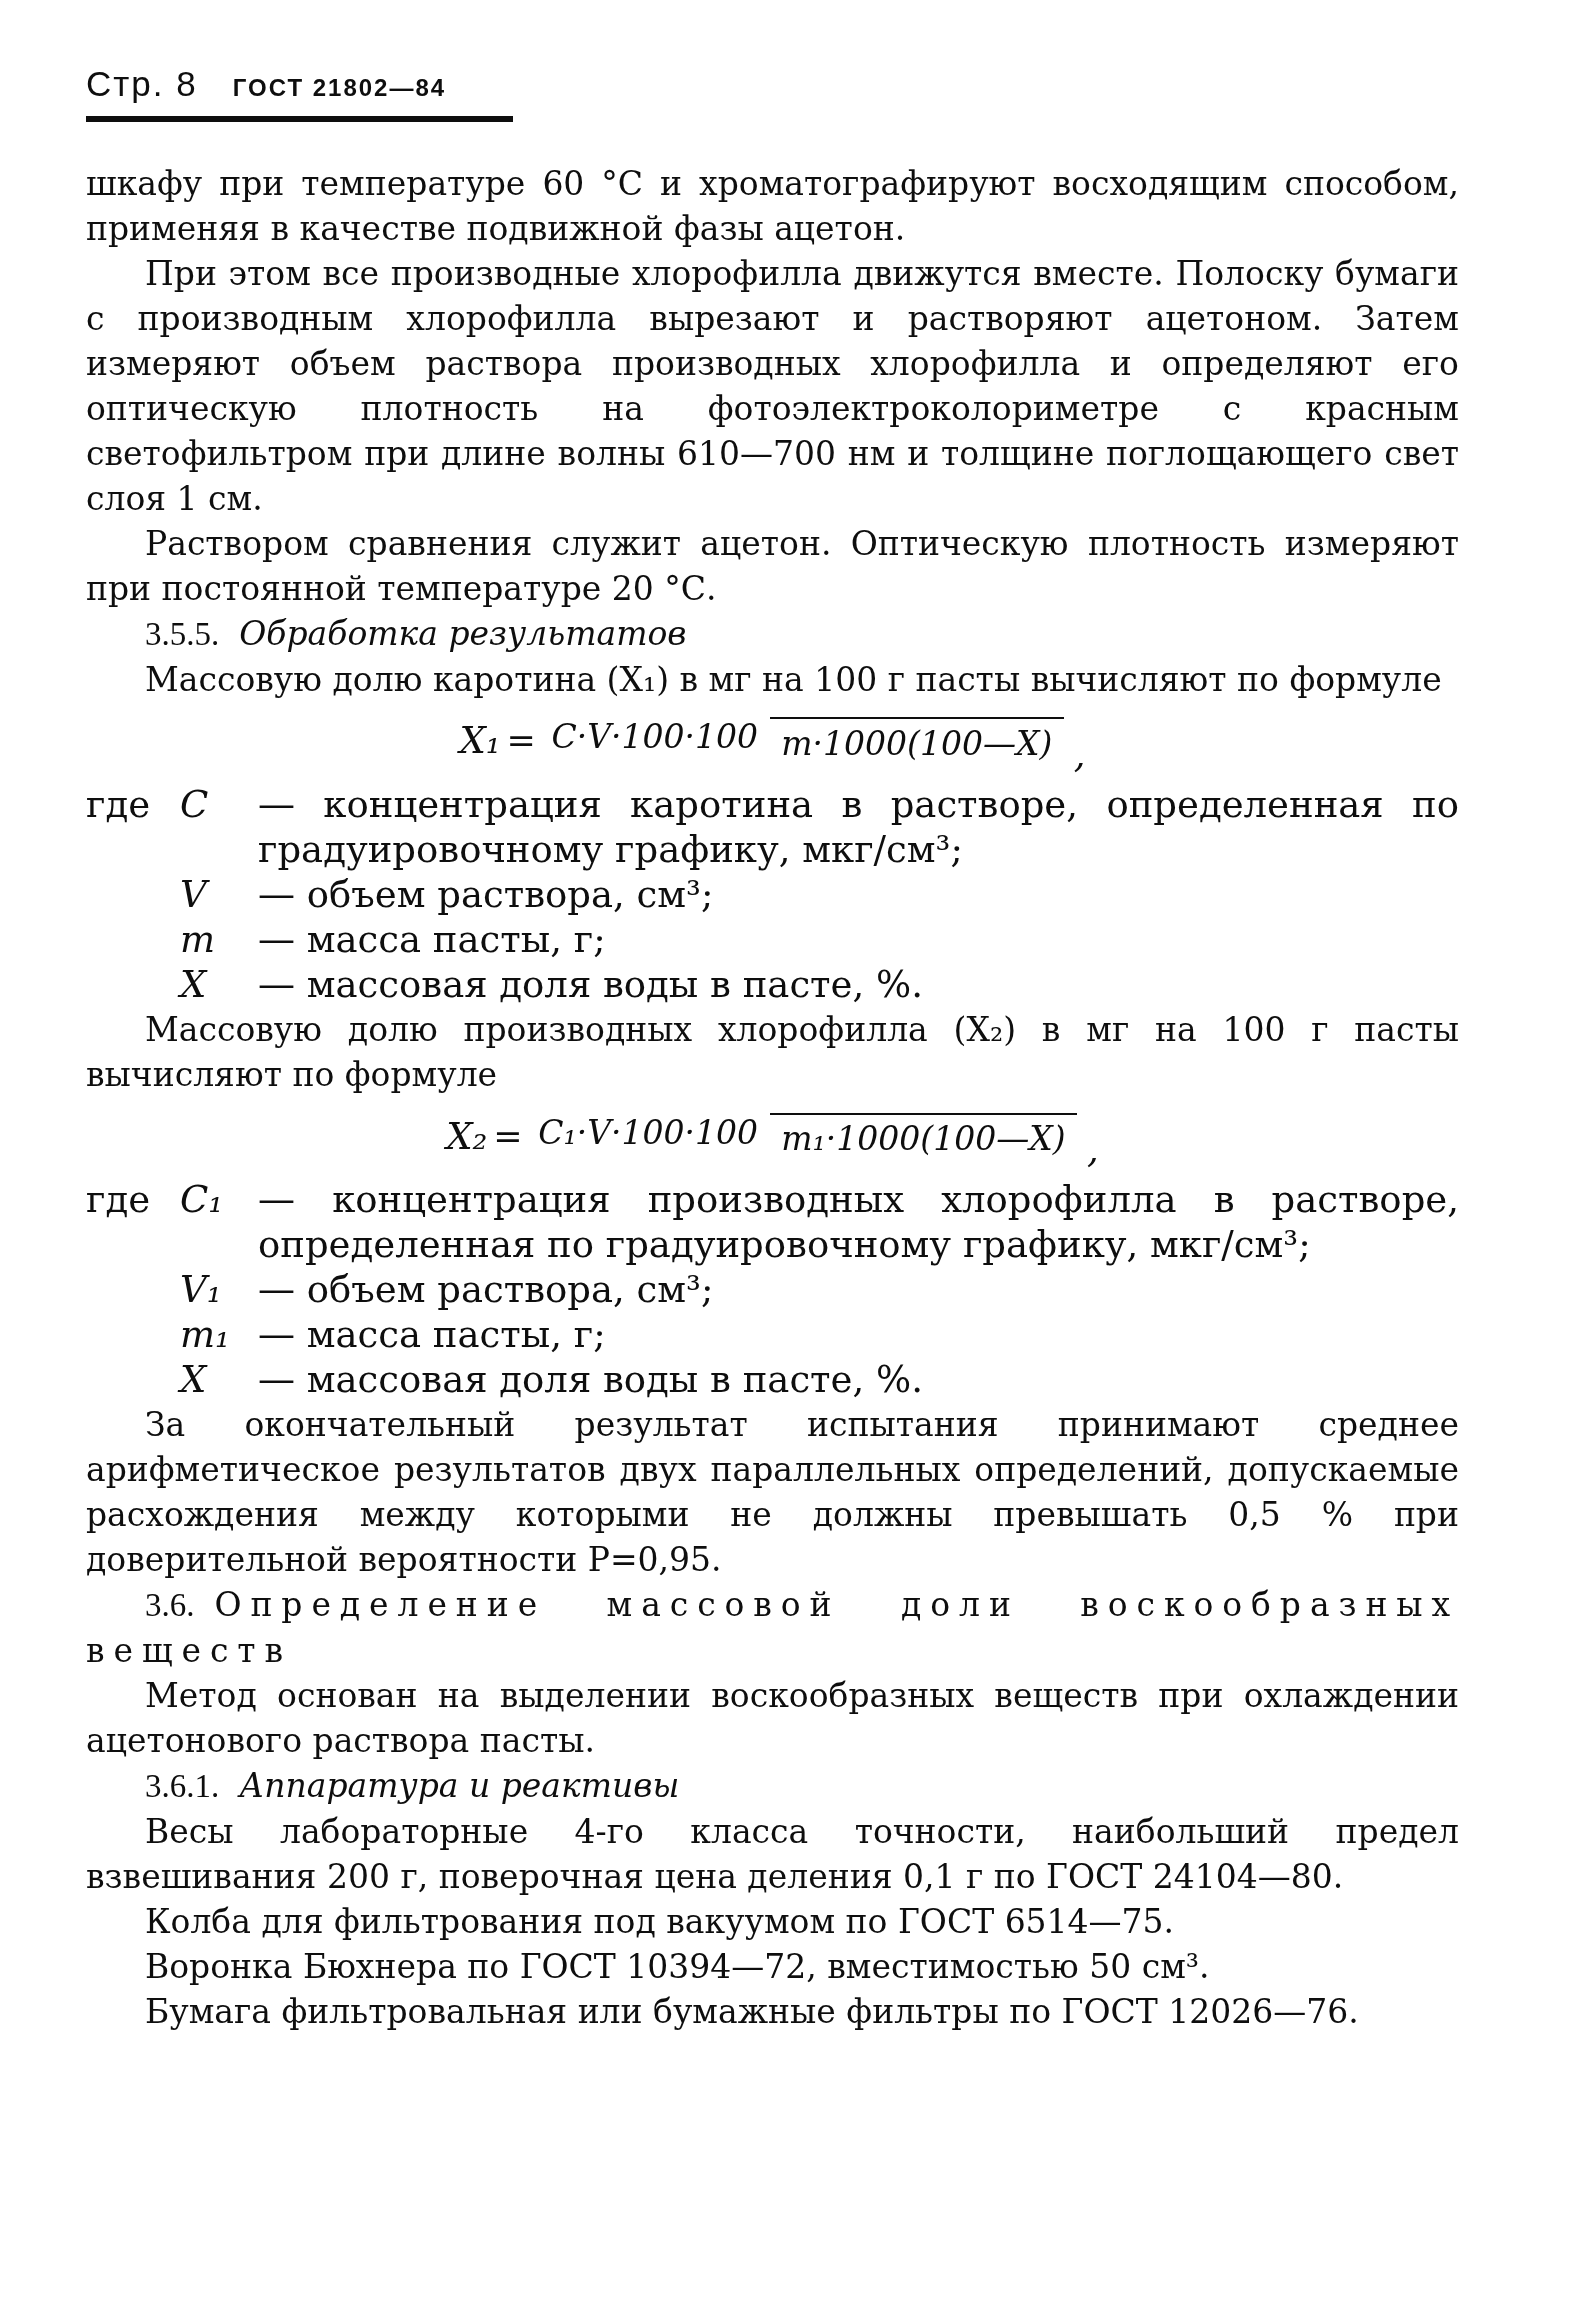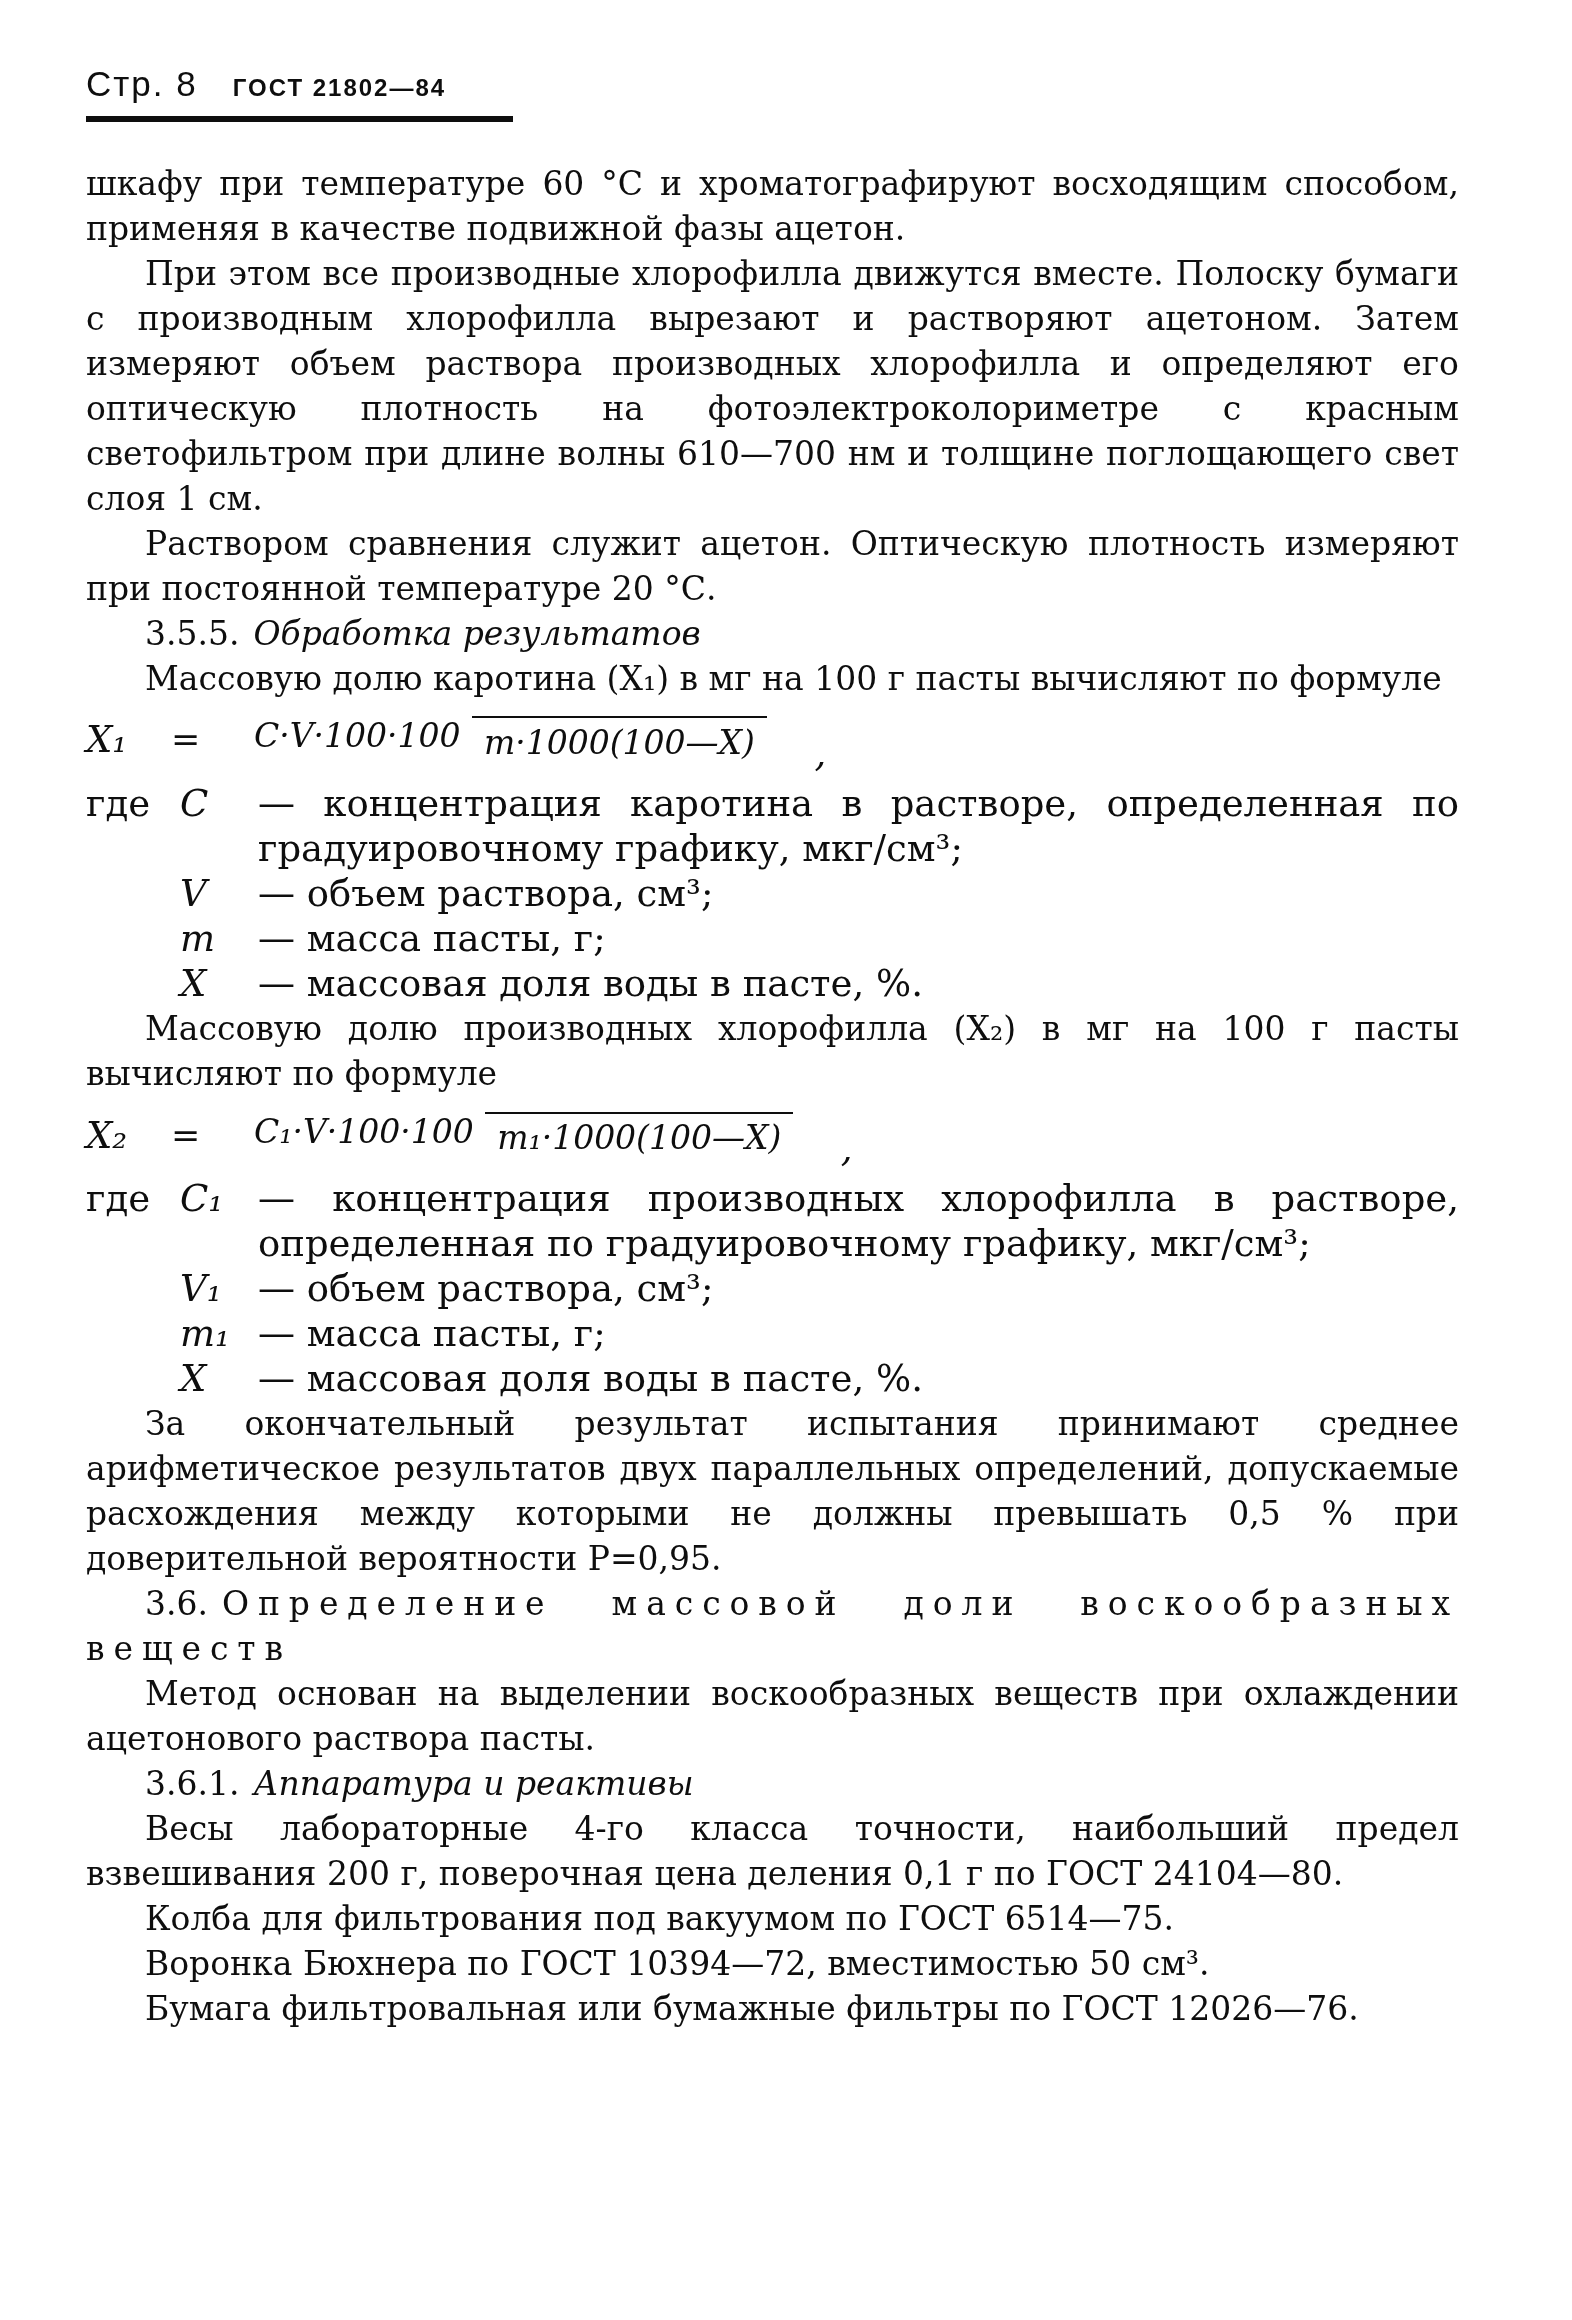--- a/index.html
+++ b/index.html
@@ -28,33 +28,32 @@
 
   
   .bodytext p {
     margin: 0;
     font-size: 33px;
     line-height: 45px;
     text-align: justify;
   }
   .ind { text-indent: 59px; }
   .it { font-style: italic; }
-  .h-num { margin-right: 14px; }
+  .h-num { margin-right: 20px; font-family: Liberation Serif, serif; }
   .spaced { letter-spacing: 0.27em; word-spacing: 0.55em; }
 
   
   .formula {
     display: flex;
-    justify-content: flex-start;
+    justify-content: center;
     align-items: center;
     font-style: italic;
     font-size: 33px;
     line-height: 1.22;
     margin: 15.6px 0 17.6px 0;
-    gap: 38px;
   }
   .f-lhs { font-size: 37px; }
   .f-eq { margin: 0 3.9px 0 5.9px; font-size: 35px; }
   .frac { display: inline-flex; flex-direction: row; text-align: center; }
   .f-num { padding: 0 11.7px 4.9px 11.7px; }
   .f-den { border-top: 2.9px solid #0e0e0e; padding: 4.9px 11.7px 0 11.7px; }
   .f-tail { margin-left: 9.8px; position: relative; top: 13.7px; font-size: 37px; }
 
   
   .where { font-size: 37px; line-height: 45px; }

